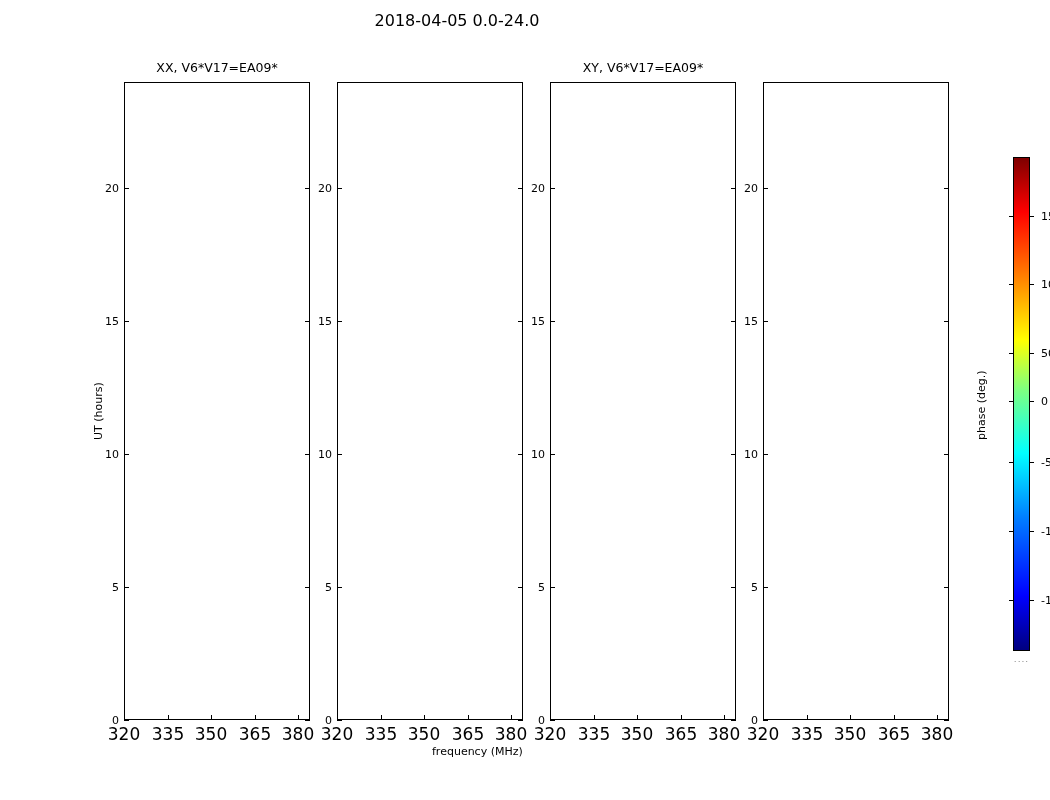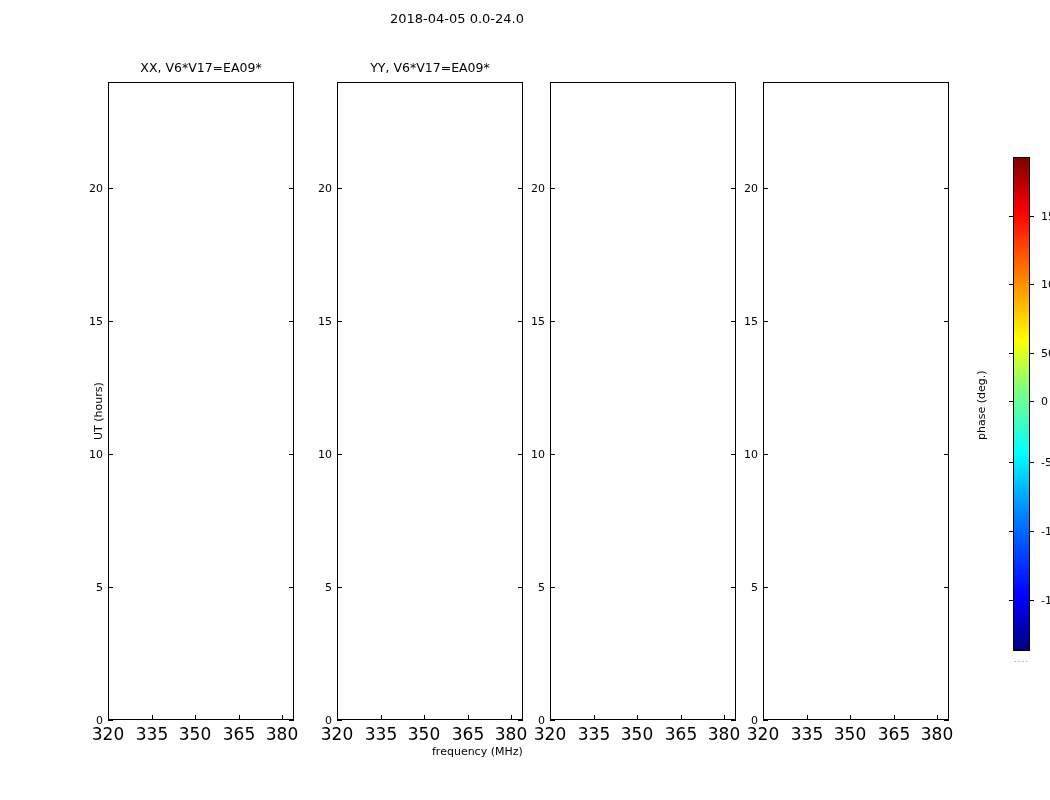--- a/index.html
+++ b/index.html
@@ -20,21 +20,21 @@
     left: 0; top: 0;
     width: 1050px;
     height: 800px;
   }
   .suptitle {
     position: absolute;
     left: 0;
     top: 11px;
     width: 914px;
     text-align: center;
-    font-size: 13px;
+    font-size: 16px;
     color: #000;
   }
   .panel {
     position: absolute;
     top: 82px;
     height: 638px;
     box-sizing: border-box;
   }
   .panel .axes {
     position: absolute;
@@ -164,21 +164,21 @@
     letter-spacing: 1px;
   }
 </style>
 </head>
 <body>
 
 <div id="figure">
 
   <div class="suptitle">2018-04-05 0.0-24.0</div>
 
-  <div class="panel" id="p0" style="left:108px; width:186px;">
+  <div class="panel" id="p0" style="left:124px; width:186px;">
     <div class="panel-title">XX, V6*V17=EA09*</div>
     <div class="axes"></div>
 
     <div class="ytick" style="top:638px;">
         <span class="ylabel-txt">0</span>
       </div>
     <div class="ytick" style="top:505px;">
         <span class="ylabel-txt">5</span>
       </div>
     <div class="ytick" style="top:372px;">
@@ -207,21 +207,20 @@
       </div>
     <div class="xtick" style="left:131px;">
         <span class="xlabel-txt">365</span>
       </div>
     <div class="xtick" style="left:174px;">
         <span class="xlabel-txt">380</span>
       </div>
   </div>
 
   <div class="panel" id="p1" style="left:337px; width:186px;">
-    <div class="panel-title">YY, V6*V17=EA09*</div>
     <div class="axes"></div>
     <div class="ytick" style="top:638px;">
         <span class="ylabel-txt">0</span>
       </div>
     <div class="ytick" style="top:505px;">
         <span class="ylabel-txt">5</span>
       </div>
     <div class="ytick" style="top:372px;">
         <span class="ylabel-txt">10</span>
       </div>
@@ -247,20 +246,21 @@
       </div>
     <div class="xtick" style="left:131px;">
         <span class="xlabel-txt">365</span>
       </div>
     <div class="xtick" style="left:174px;">
         <span class="xlabel-txt">380</span>
       </div>
   </div>
 
   <div class="panel" id="p2" style="left:550px; width:186px;">
+    <div class="panel-title">XY, V6*V17=EA09*</div>
     <div class="axes"></div>
     <div class="ytick" style="top:638px;">
         <span class="ylabel-txt">0</span>
       </div>
     <div class="ytick" style="top:505px;">
         <span class="ylabel-txt">5</span>
       </div>
     <div class="ytick" style="top:372px;">
         <span class="ylabel-txt">10</span>
       </div>

